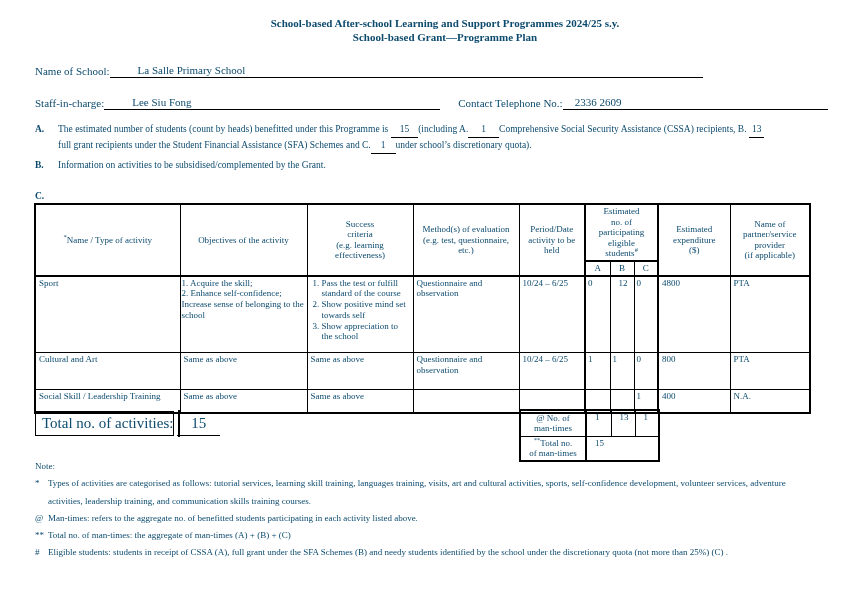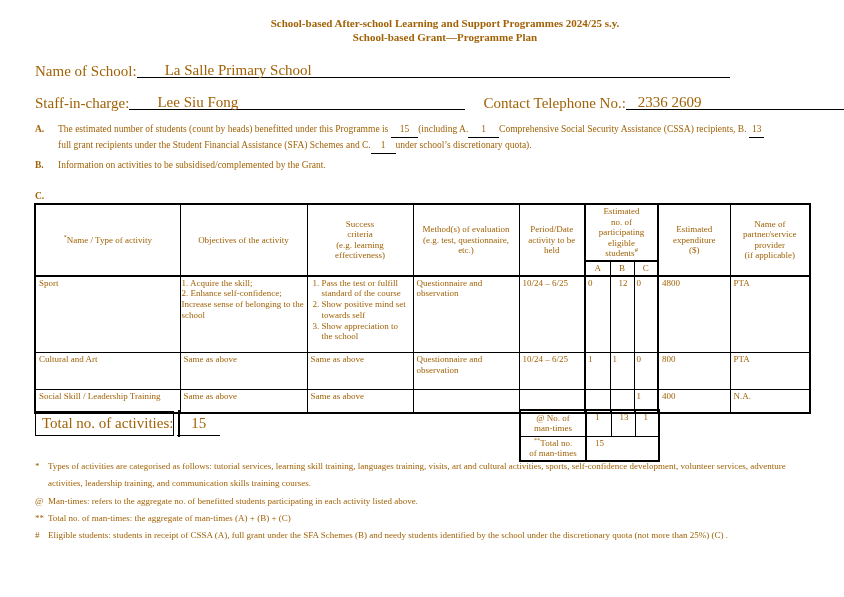--- a/index.html
+++ b/index.html
@@ -1,20 +1,20 @@
 <!DOCTYPE html>
 <html><head>
 <meta charset="utf-8">
 <style>
   html,body{margin:0;padding:0;background:#fff;}
   .page{position:relative;width:844px;height:597px;background:#ffffff;
-        font-family:"Liberation Serif","DejaVu Serif",serif;color:#a16207;overflow:hidden;}
+        font-family:"Liberation Serif","DejaVu Serif",serif;color:#0c4a6e;overflow:hidden;}
   .title{position:absolute;left:0;top:16px;width:890px;text-align:center;
          font-weight:bold;font-size:11px;line-height:14px;}
-  .fieldrow{position:absolute;left:35px;font-size:15px;line-height:13px;white-space:nowrap;}
+  .fieldrow{position:absolute;left:35px;font-size:11px;line-height:13px;white-space:nowrap;}
   .uline{display:inline-block;border-bottom:1px solid #000;vertical-align:bottom;line-height:13px;}
   .uv{display:inline-block;border-bottom:1px solid #000;text-align:center;}
   .sec{position:absolute;left:35px;width:776px;font-size:9.5px;line-height:15px;}
   .seclabel{position:absolute;left:0;top:0;font-weight:bold;}
   .sectext{margin-left:23px;}
   .bold{font-weight:normal;}
   .ctable{position:absolute;left:34px;top:203px;border-collapse:collapse;table-layout:fixed;
           width:775px;font-size:9px;border:2px solid #000;}
   .ctable td{border:1px solid #000;vertical-align:top;padding:1px 3px;line-height:10.8px;overflow:hidden;}
   .ctable td.hd{text-align:center;vertical-align:middle;padding:1px 2px;line-height:10.5px;border-bottom-width:2px;}
@@ -201,20 +201,21 @@
     </tr>
     <tr style="height:24px;">
       <td class="lbl"><span class="preline"><sup>**</sup><span>Total no.
 of man-times</span></span></td>
       <td colspan="3">15</td>
     </tr>
   </tbody>
     </table>
 
   <div class="notes">
+    <div>Note:</div>
     <div class="noteitem">
       <span class="nmark">*</span>
       <span class="ntext">Types of activities are categorised as follows: tutorial services, learning skill training, languages training, visits, art and cultural activities, sports, self-confidence development, volunteer services, adventure activities, leadership training, and communication skills training courses.</span>
     </div>
     <div class="noteitem">
       <span class="nmark">@</span>
       <span class="ntext">Man-times: refers to the aggregate no. of benefitted students participating in each activity listed above.</span>
     </div>
     <div class="noteitem">
       <span class="nmark">**</span>

